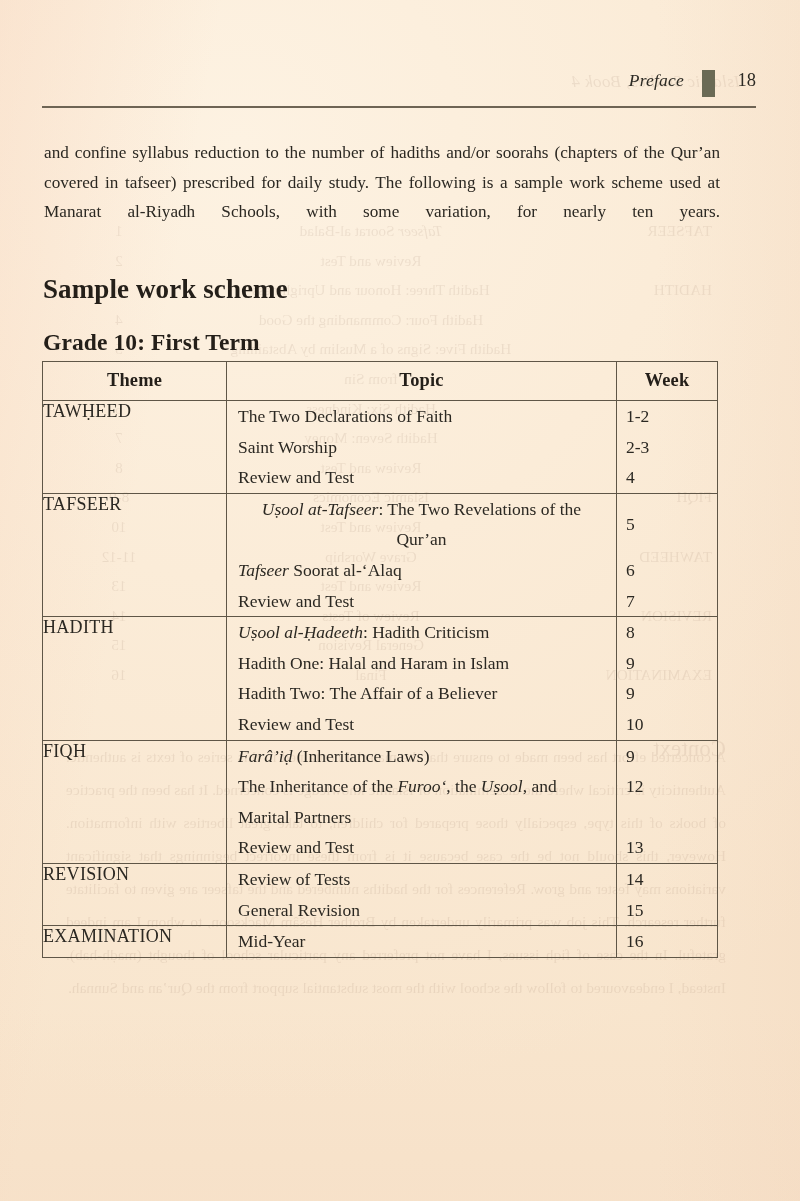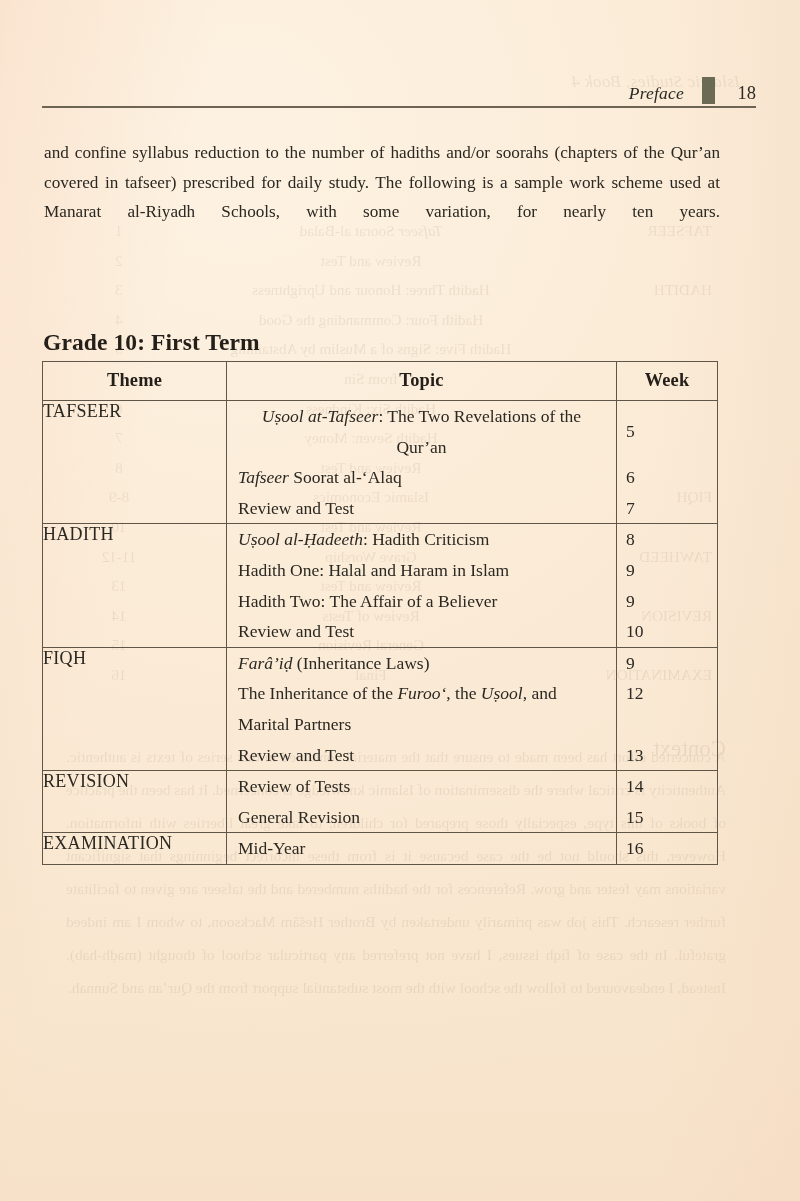--- a/index.html
+++ b/index.html
@@ -84,21 +84,21 @@
   }
 
   
   .running-head {
     position: absolute;
     left: 42px;
     right: 44px;
     top: 70px;
     height: 34px;
     display: flex;
-    align-items: flex-end;
+    align-items: flex-start;
     justify-content: flex-end;
   }
   .rh-title {
     font-style: italic;
     font-size: 17.5px;
     color: #2c2a24;
     letter-spacing: 0.2px;
   }
   .rh-mark {
     width: 13px;
@@ -317,38 +317,56 @@
 
   <div class="running-head">
     <span class="rh-title">Preface</span>
     <span class="rh-mark"></span>
     <span class="rh-page">18</span>
   </div>
   <div class="head-rule"></div>
 
   <p class="body-para">and confine syllabus reduction to the number of hadiths and/or soorahs (chapters of the Qur’an covered in tafseer) prescribed for daily study. The following is a sample work scheme used at Manarat al-Riyadh Schools, with some variation, for nearly ten years.</p>
 
+  <h2 class="h-sample">Sample work scheme</h2>
   <h3 class="h-grade">Grade 10: First Term</h3>
 
   <div class="sched-wrap">
     <table class="sched">
       <colgroup>
         <col class="c-theme">
           <col class="c-topic">
           <col class="c-week">
       </colgroup>
       <thead>
         <tr>
           <th>Theme</th>
           <th>Topic</th>
           <th>Week</th>
         </tr>
       </thead>
       <tbody>
 
+        <tr>
+          <td class="theme-cell">TAWḤEED</td>
+          <td class="topic-cell">
+            <div class="stack">
+              <div class="line">The Two Declarations of Faith</div>
+              <div class="line">Saint Worship</div>
+              <div class="line">Review and Test</div>
+            </div>
+          </td>
+          <td class="week-cell">
+            <div class="stack">
+              <div class="line">1-2</div>
+              <div class="line">2-3</div>
+              <div class="line">4</div>
+            </div>
+          </td>
+        </tr>
 
         <tr>
           <td class="theme-cell">TAFSEER</td>
           <td class="topic-cell">
             <div class="stack">
               <div class="line wrap two center"><i class="it">Uṣool at-Tafseer</i><span>: The Two Revelations of the Qur’an</span></div>
               <div class="line"><i class="it">Tafseer</i><span> Soorat al-‘Alaq</span></div>
               <div class="line">Review and Test</div>
             </div>
           </td>

